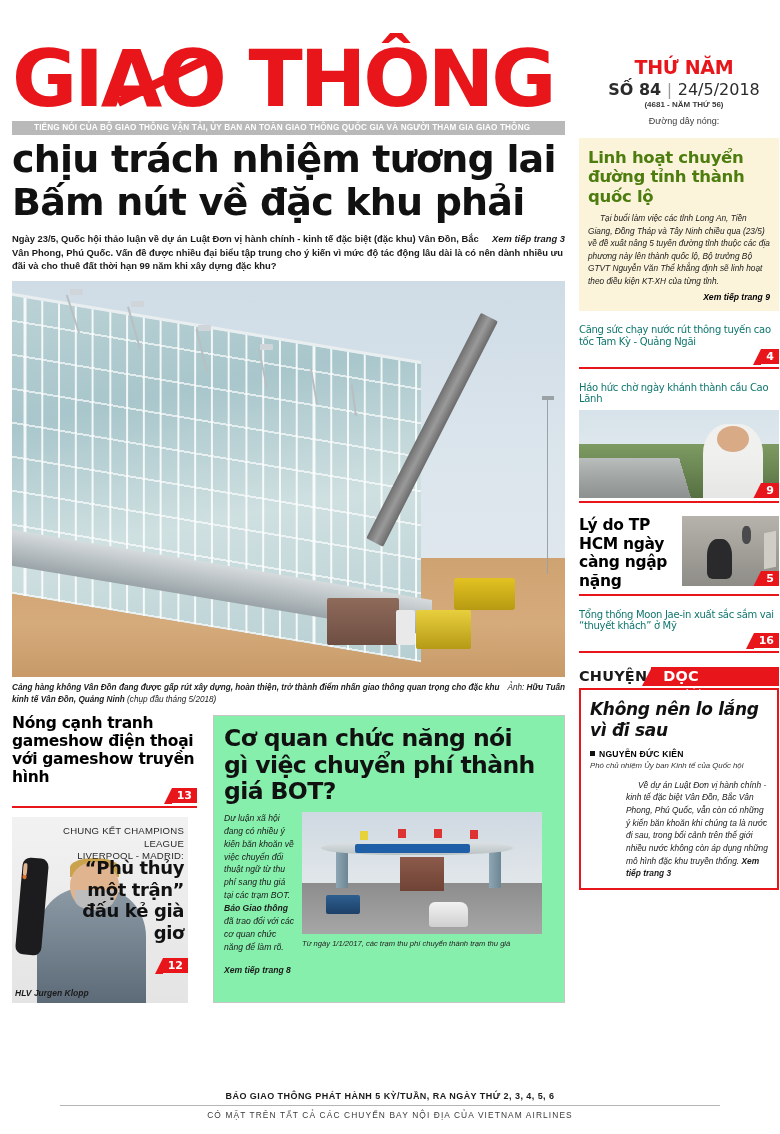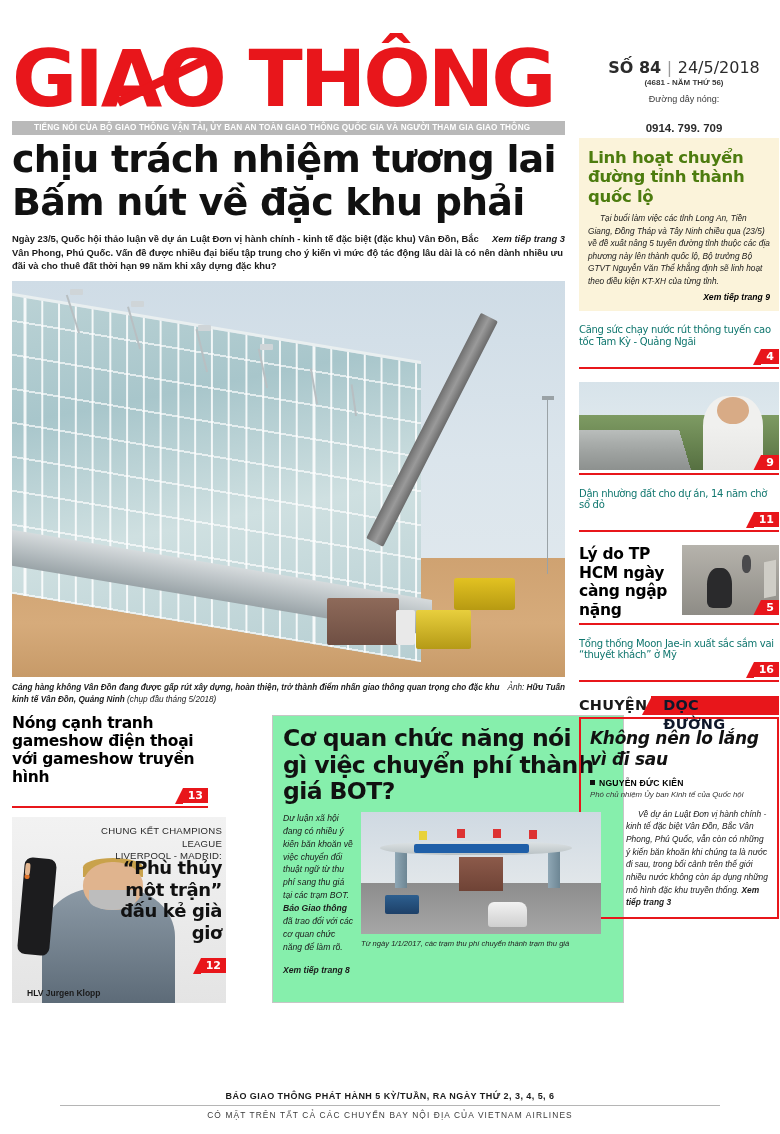--- a/index.html
+++ b/index.html
@@ -91,54 +91,54 @@
   }
   .photo-caption {
     margin-top: 5px; font-size: 8.2px; line-height: 1.42;
     font-style: italic; color: #222;
   }
   .photo-caption b { font-style: italic; margin-top: 19px; }
   .photo-caption .credit { float: right; font-style: italic; }
   .photo-caption .credit b { font-weight: bold; }
 
   
-  .bottom-row { display: flex; margin-top: 10px; gap: 48px; }
+  .bottom-row { display: flex; margin-top: 10px; }
   .bl-col { width: 196px; }
   .bl-head {
     font-family: "DejaVu Sans", sans-serif;
     font-weight: bold; font-size: 15.5px; line-height: 1.16; letter-spacing: -0.3px;
   }
   .pagebadge {
     display: inline-block; background: #e8161b; color: #fff;
     font-weight: bold; font-size: 11px; padding: 1px 5px 1px 5px;
     font-family: "DejaVu Sans", sans-serif;
     position: relative;
   }
   .pagebadge::before {
     content: ""; position: absolute; left: -8px; top: 0;
     border-style: solid; border-width: 0 0 16px 8px;
     border-color: transparent transparent #e8161b transparent;
   }
   .redrule { height: 2px; background: #e8161b; margin-top: 3px; }
   .badge-row { display: flex; justify-content: flex-end; align-items: center; margin-top: 1px; }
 
-  .klopp-box { position: relative; margin-top: 9px; width: 214px; height: 186px; overflow: hidden; }
+  .klopp-box { position: relative; margin-top: 9px; width: 176px; height: 186px; overflow: hidden; }
   .klopp-kicker {
     position: absolute; right: 4px; top: 8px; width: 160px; text-align: right;
     font-size: 9.6px; line-height: 1.3; color: #2a2a2a; letter-spacing: 0.2px;
     font-family: "Liberation Sans", sans-serif;
   }
   .klopp-head {
     position: absolute; right: 4px; top: 40px; width: 120px; text-align: right;
     font-family: "DejaVu Sans", sans-serif; font-weight: bold;
     font-size: 18px; line-height: 1.2; letter-spacing: -0.4px; color: #111;
   }
   .klopp-cap {
-    position: absolute; left: 15px; bottom: 4px;
-    font-size: 8.5px; font-weight: bold; line-height: 1.3; color: #1a1a1a;
+    position: absolute; left: 3px; bottom: 4px;
+    font-size: 8.5px; font-style: italic; font-weight: bold; line-height: 1.3; color: #1a1a1a;
   }
   .klopp-badge { position: absolute; right: 0; bottom: 30px; }
 
   .bot-col { width: 352px; margin-left: 16px; border: 1px solid #c6c6c6; background: #86efac; padding: 9px 22px 8px 10px; }
   .bot-head {
     font-family: "DejaVu Sans", sans-serif; font-weight: bold;
     font-size: 23.5px; line-height: 1.13; letter-spacing: -0.6px; color: #111;
   }
   .bot-body { display: flex; margin-top: 7px; }
   .bot-text { width: 86px; font-size: 8.6px; line-height: 1.5; font-style: italic; color: #1a1a1a; }
@@ -169,21 +169,21 @@
   .inphoto-badge { position: absolute; right: 0; bottom: 0; }
 
   
   .cdd-wrap { margin-top: 14px; }
   .cdd-header { display: flex; align-items: stretch; height: 19px; }
   .cdd-left {
     font-family: "DejaVu Sans", sans-serif; font-weight: bold; font-size: 14.5px;
     color: #1a1a1a; letter-spacing: 0.2px; padding-right: 4px; line-height: 19px;
   }
   .cdd-right {
-    background: #e8161b; color: #0f172a; font-family: "DejaVu Sans", sans-serif;
+    background: #e8161b; color: #ffffff; font-family: "DejaVu Sans", sans-serif;
     font-weight: bold; font-size: 14.5px; letter-spacing: 0.2px;
     padding: 0 24px 0 12px; line-height: 19px; position: relative; flex: 1;
   }
   .cdd-right::before {
     content:""; position: absolute; left: -9px; top: 0; width: 0; height: 0;
     border-style: solid; border-width: 0 0 19px 10px;
     border-color: transparent transparent #e8161b transparent;
   }
   .cdd-box { border: 2px solid #e8161b; padding: 9px 9px 8px 9px; margin-top: 2px; }
   .cdd-head {
@@ -281,20 +281,21 @@
 
 <div class="page">
 
   <div class="masthead">
     <div class="logo-wrap">
       <div class="logo-text">GIAO THÔNG</div>
       <div class="logo-slash-bar"></div>
       <div class="tagline">TIẾNG NÓI CỦA BỘ GIAO THÔNG VẬN TẢI, ỦY BAN AN TOÀN GIAO THÔNG QUỐC GIA VÀ NGƯỜI THAM GIA GIAO THÔNG</div>
     </div>
     <div class="dateblock">
+      <div class="thu">THỨ NĂM</div>
       <div class="issue">
         <span>SỐ 84</span>
         <span class="sep">|</span>
         <span class="d">24/5/2018</span>
       </div>
       <div class="sub">(4681 - NĂM THỨ 56)</div>
       <div class="hot">Đường dây nóng:</div>
       <div class="phone">0914. 799. 709</div>
       <div class="web">baogiaothong.vn</div>
     </div>
@@ -422,38 +423,32 @@
 
       <div class="side-item">
         <div class="side-head">Căng sức chạy nước rút thông tuyến cao tốc Tam Kỳ - Quảng Ngãi</div>
         <div class="badge-row">
           <span class="pagebadge">4</span>
         </div>
         <div class="redrule"></div>
       </div>
 
       <div class="side-item">
+        <div class="side-head">Háo hức chờ ngày khánh thành cầu Cao Lãnh</div>
         <div class="side-photo">
           <div class="rd-sky"></div>
           <div class="rd-green"></div>
           <div class="rd-asphalt"></div>
           <div class="rd-man"></div>
           <div class="rd-head"></div>
           <span class="pagebadge inphoto-badge">9</span>
         </div>
         <div class="redrule"></div>
       </div>
 
-      <div class="side-item">
-        <div class="side-head">Dân nhường đất cho dự án, 14 năm chờ sổ đỏ</div>
-        <div class="badge-row">
-          <span class="pagebadge">11</span>
-        </div>
-        <div class="redrule"></div>
-      </div>
 
       <div class="side-item">
         <div class="flood-row">
           <div class="flood-head">Lý do TP HCM ngày càng ngập nặng</div>
           <div class="side-photo small" style="margin-top:0;margin-left:3px;">
             <div class="fl-water"></div>
             <div class="fl-wall"></div>
             <div class="fl-person"></div>
             <div class="fl-rider"></div>
             <span class="pagebadge inphoto-badge">5</span>

